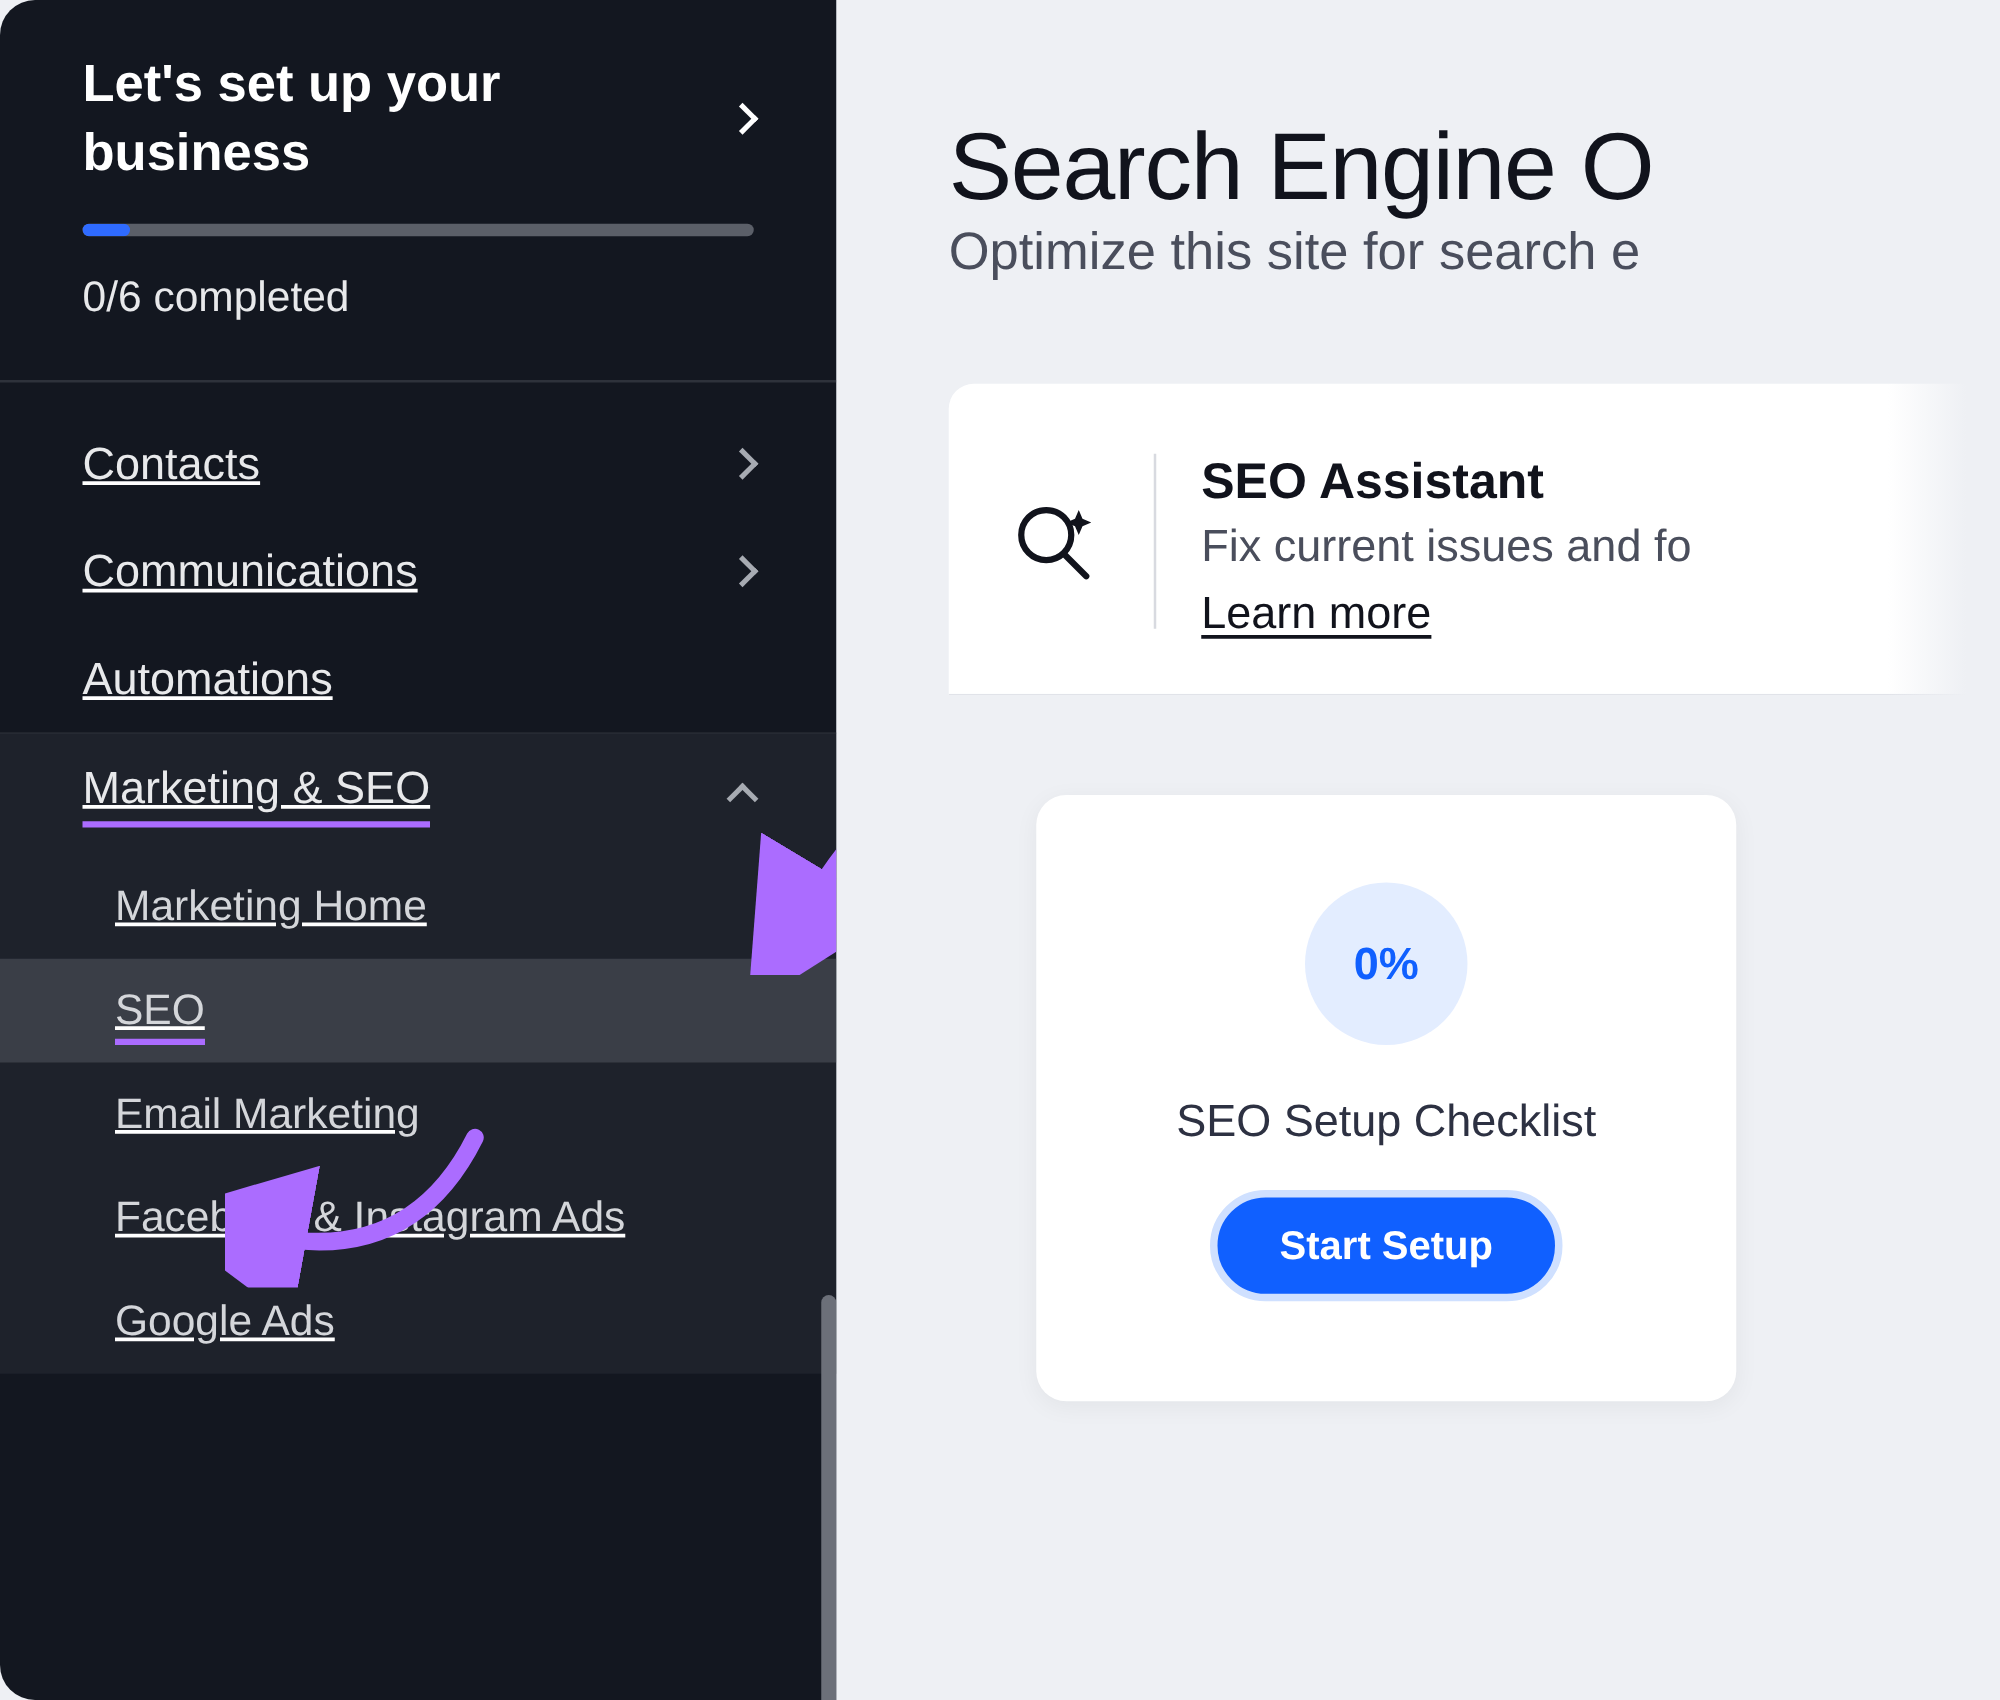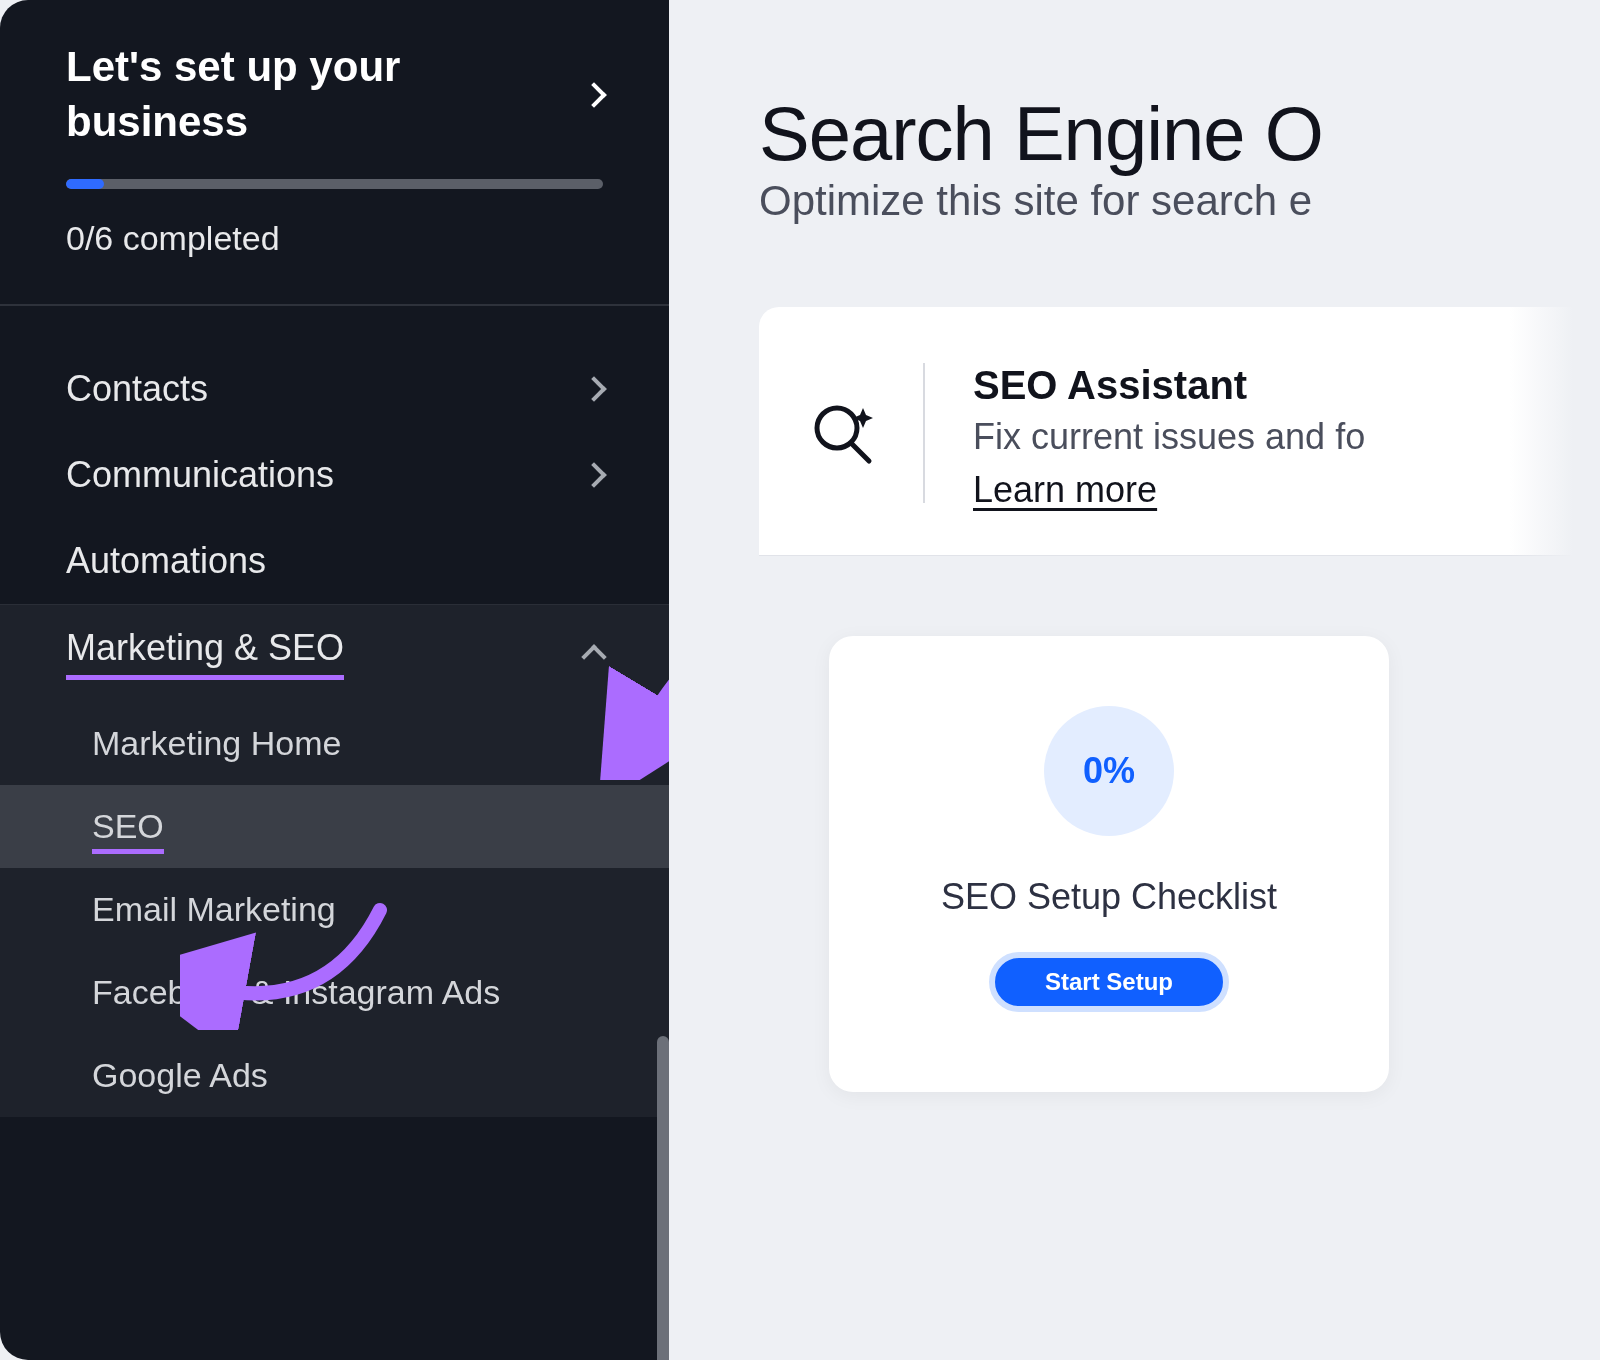--- a/index.html
+++ b/index.html
@@ -58,21 +58,21 @@
     width: 7%;
     background: #2F6BFF;
     border-radius: 10px;
   }
   .progress-label {
     margin-top: 30px;
     font-size: 34px;
     color: #E8E9EB;
   }
 
-  .nav-items { padding-top: 40px; position: relative; }
+  .nav-items { padding-top: 22px; position: relative; text-decoration: underline; }
   .nav-item {
     padding: 22px 66px;
     display: flex;
     align-items: center;
     justify-content: space-between;
     font-size: 36px;
     color: #E8E9EB;
     cursor: pointer;
   }
   .nav-item.expanded {
@@ -130,21 +130,21 @@
     white-space: nowrap;
   }
 
   .assistant-card {
     margin-top: 82px;
     background: #fff;
     border-radius: 20px 0 0 0;
     padding: 56px 0 44px 50px;
     display: flex;
     align-items: flex-start;
-    gap: 48px;
+    gap: 36px;
     border-bottom: 1px solid #E1E3E9;
   }
   .assistant-icon-wrap {
     padding-right: 44px;
     border-right: 2px solid #D8DAE0;
     min-height: 140px;
     display:flex; align-items:center;
   }
   .assistant-body { flex: 1; }
   .assistant-title { font-size: 40px; font-weight: 800; color: #11131C; }
@@ -165,25 +165,25 @@
   .pct-circle {
     width: 130px; height: 130px;
     border-radius: 50%;
     background: #E3EDFF;
     display: flex; align-items: center; justify-content: center;
     font-size: 36px; font-weight: 800; color: #1060FF;
   }
   .checklist-title { margin-top: 40px; font-size: 36px; color: #2D3142; }
   .start-btn {
     margin-top: 34px;
-    padding: 10px 50px;
+    padding: 20px 50px;
     border-radius: 60px;
     background: #1060FF;
     color: #fff;
-    font-size: 24px;
+    font-size: 32px;
     font-weight: 700;
     border: 6px solid #CFE0FF;
     cursor: pointer;
   }
 
   .right-fade {
     position:absolute; top:0; right:0; width:90px; height:100%;
     background: linear-gradient(90deg, rgba(238,240,244,0) 0%, #EEF0F4 70%);
     pointer-events:none;
   }

